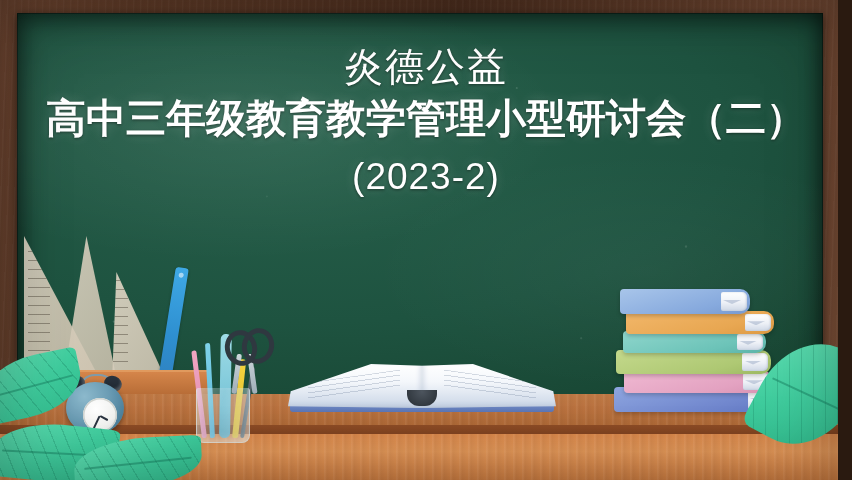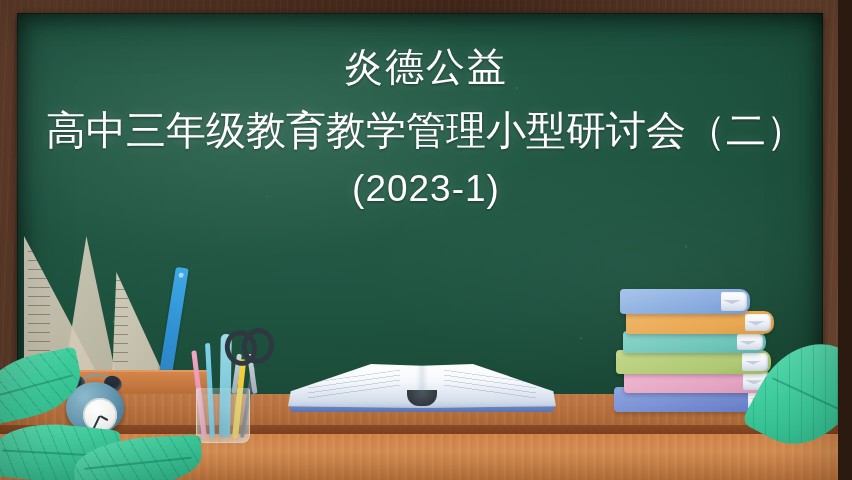--- a/index.html
+++ b/index.html
@@ -90,23 +90,22 @@
   .line1 {
     font-size: 39px;
     line-height: 1.08;
     letter-spacing: 2px;
     font-weight: 400;
   }
   .line2 {
     font-size: 40px;
     line-height: 1.5;
     letter-spacing: 0px;
-    font-weight: 400;
+    font-weight: 700;
     white-space: nowrap;
-    margin-top: 12px;
   }
   .line3 {
     font-size: 37px;
     line-height: 1.55;
     letter-spacing: 1px;
     font-weight: 400;
   }
   .line4 {
     font-size: 33px;
     line-height: 1.55;
@@ -486,21 +485,21 @@
   </div>
 
   <div class="board">
     <div class="board-sheen"></div>
     <div class="board-dust"></div>
   </div>
 
   <div class="text-block">
     <div class="line1">炎德公益</div>
     <div class="line2">高中三年级教育教学管理小型研讨会（二）</div>
-    <div class="line3">(2023-1)</div>
+    <div class="line3">(2023-2)</div>
   </div>
 
   <div class="ruler-big">
     <div class="tick-col"></div>
   </div>
   <div class="ruler-big2"></div>
   <div class="ruler-small">
     <div class="tick-col short"></div>
   </div>
   <div class="ruler-blue"></div>

